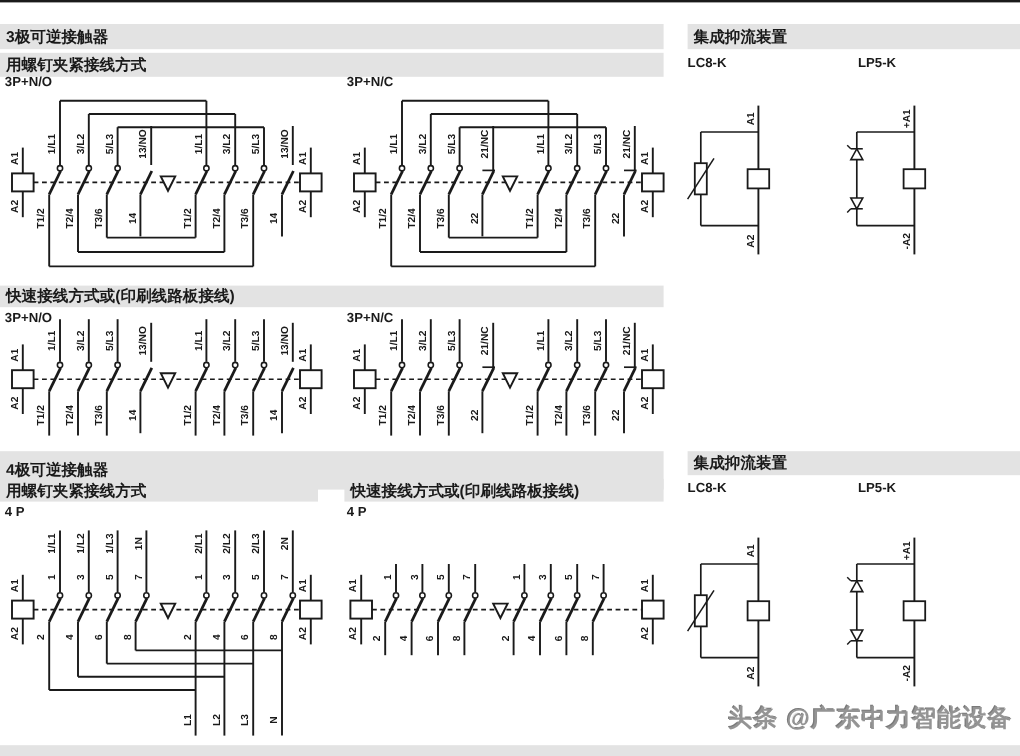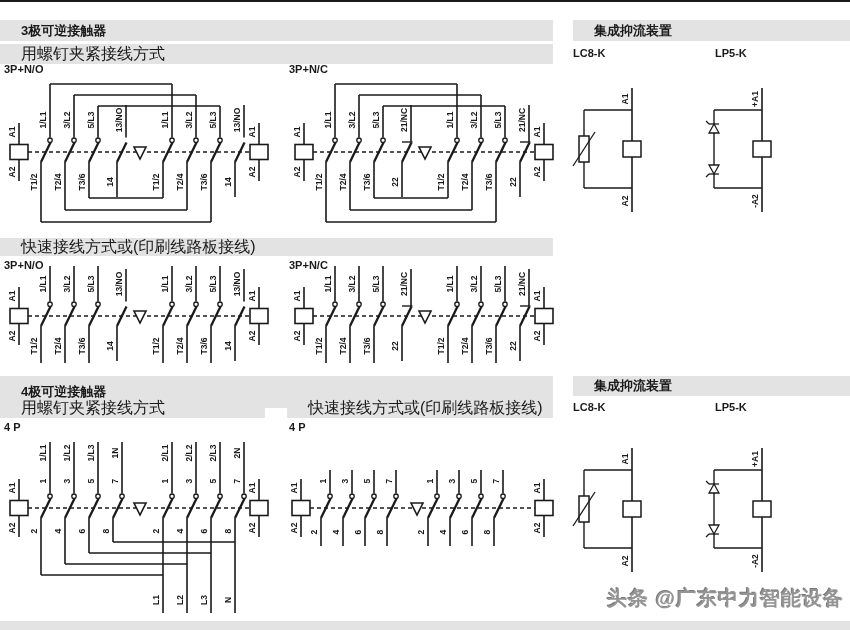--- a/index.html
+++ b/index.html
@@ -1,22 +1,22 @@
 <!DOCTYPE html>
 <html style="--bar-bg: #e3e3e3; --wm: #949494;"><head>
 <meta charset="utf-8">
 <style>
   html,body{margin:0;padding:0}
   body{width:850px;height:630px;position:relative;background:#fff;overflow:hidden;
        font-family:"Liberation Sans","DejaVu Sans",sans-serif;color:#1a1a1a}
   .abs{position:absolute}
   .bar{background:var(--bar-bg,#e3e3e3);display:flex;align-items:center;
-       padding-left:21px;box-sizing:border-box}
+       padding-left:5px;box-sizing:border-box}
   .h1{font-size:13px;font-weight:700}
-  .h2{font-size:16px;font-weight:400}
+  .h2{font-size:13px;font-weight:700}
   .variant{font-size:11px;font-weight:700}
   .model{font-size:11px;font-weight:700}
   .topline{background:#1a1a1a}
   .strip{background:var(--bar-bg,#e3e3e3)}
   .watermark{font-size:20px;font-weight:700;letter-spacing:1px;white-space:nowrap;
              color:var(--wm,#949494);text-shadow:1px 1px 0 #ffffff,2px 2px 1px #ffffff,-1px -1px 0 #7a7a7a}
   svg text{font-family:"Liberation Sans","DejaVu Sans",sans-serif}
 </style>
 </head>
 <body>

